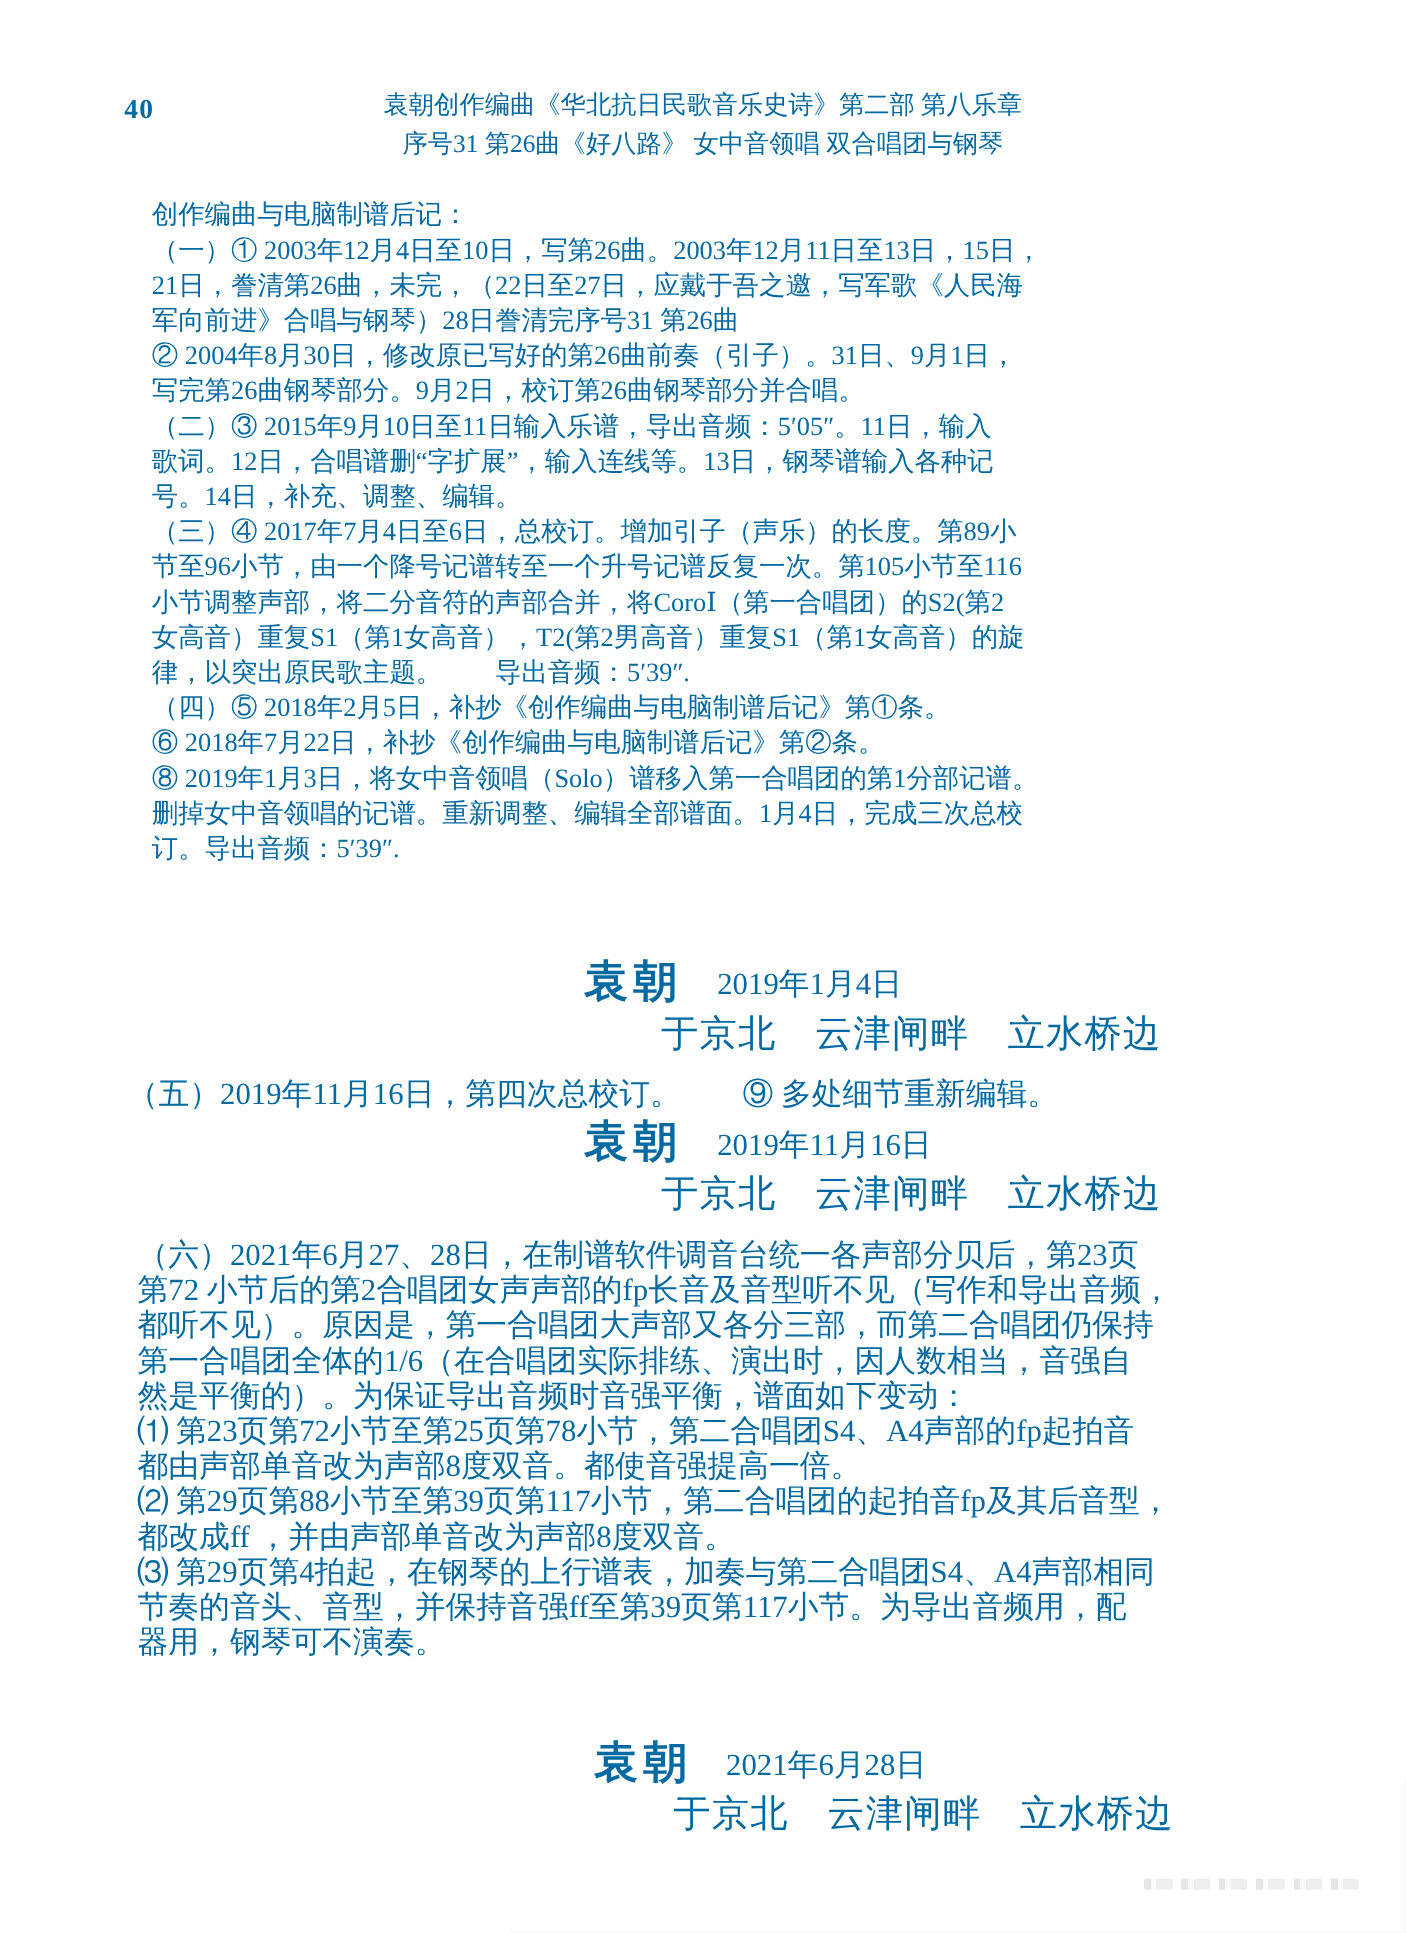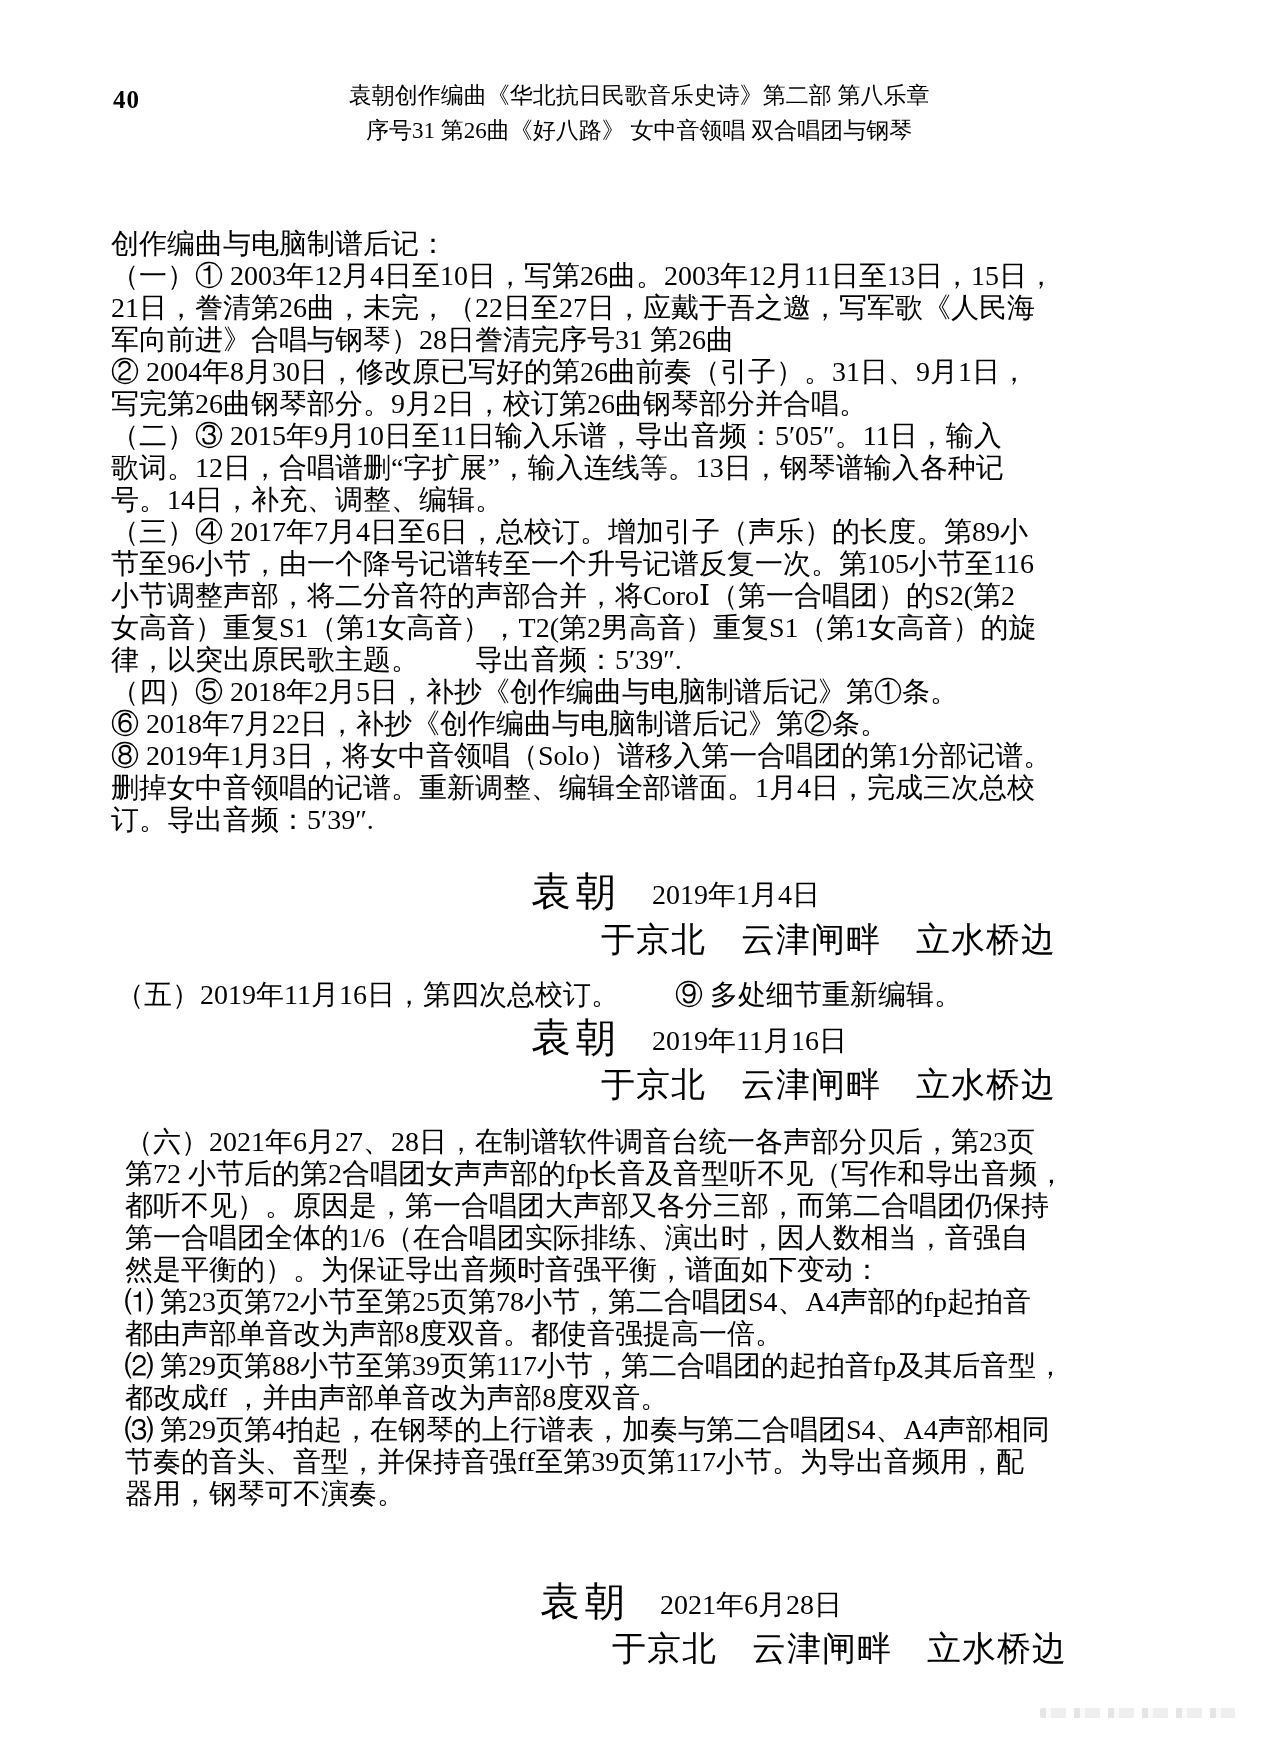--- a/index.html
+++ b/index.html
@@ -3,46 +3,45 @@
 <meta charset="utf-8">
 <style>
   html,body{margin:0;padding:0;background:#e8e8e8;}
   .page{
     position:relative;
     width:1278px;
     height:1757px;
     margin:0 auto;
     background:#ffffff;
     font-family:"Liberation Serif","DejaVu Serif",serif;
-    color:#000000;
+    color:#0369a1;
     overflow:hidden;
   }
   .pagenum{
     position:absolute;
     left:113px; top:86px;
     font-size:25px;
     font-weight:bold;
     letter-spacing:1px;
   }
   .header{
     position:absolute;
     left:0; top:78px;
     width:100%;
     text-align:center;
     font-size:23px;
     line-height:35px;
     white-space:nowrap;
   }
   .body-block{
     position:absolute;
-    left:111px; top:180px;
+    left:138px; top:180px;
     width:1060px;
-    font-size:28px;
+    font-size:24px;
     line-height:32px;
-    margin-top:48px;
   }
   .bline{
     white-space:nowrap;
     height:32px;
   }
   .sec5{
     position:absolute;
     left:116px; top:976px;
     font-size:28px;
     white-space:nowrap;
@@ -50,21 +49,21 @@
   .body-block2{
     position:absolute;
     left:125px; top:1126px;
     width:1080px;
     font-size:28px;
     line-height:32px;
   }
   .sig-name{
     position:absolute;
     font-size:40px;
-    font-weight:400;
+    font-weight:700;
     letter-spacing:5px;
     white-space:nowrap;
     text-align:right;
   }
   .sig-date{
     position:absolute;
     font-size:28px;
     white-space:nowrap;
   }
   .sig-place{

